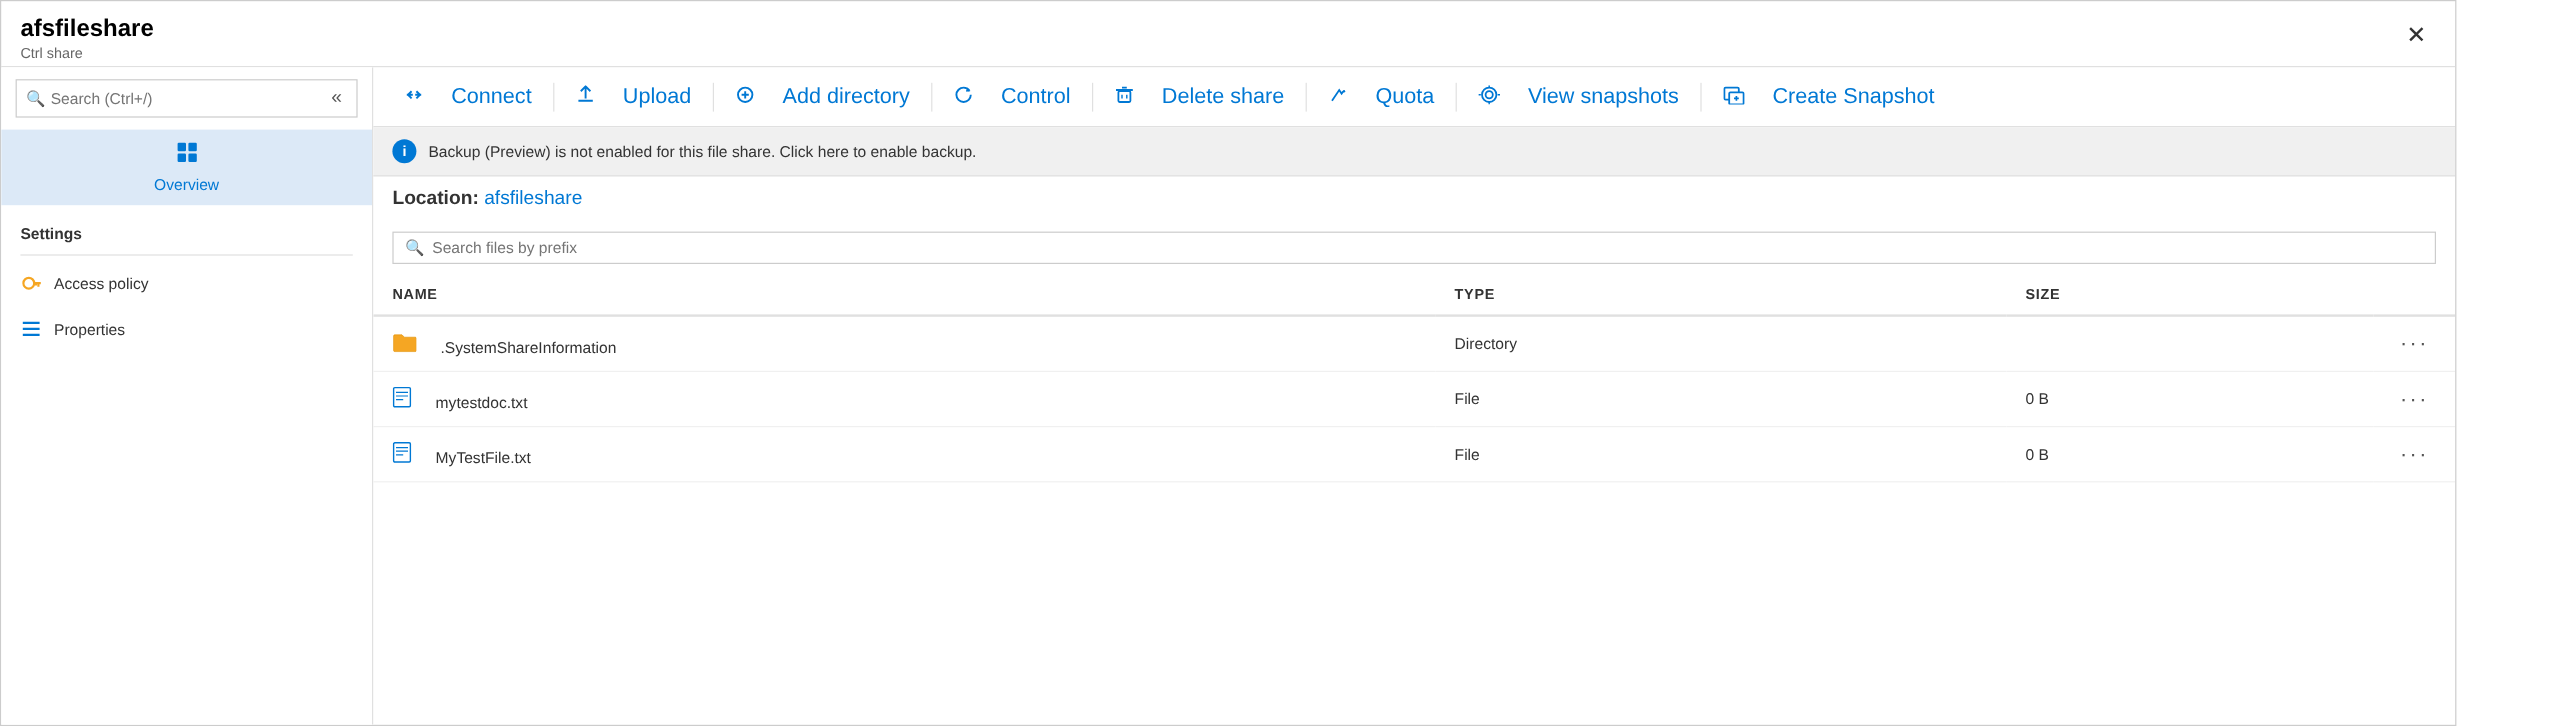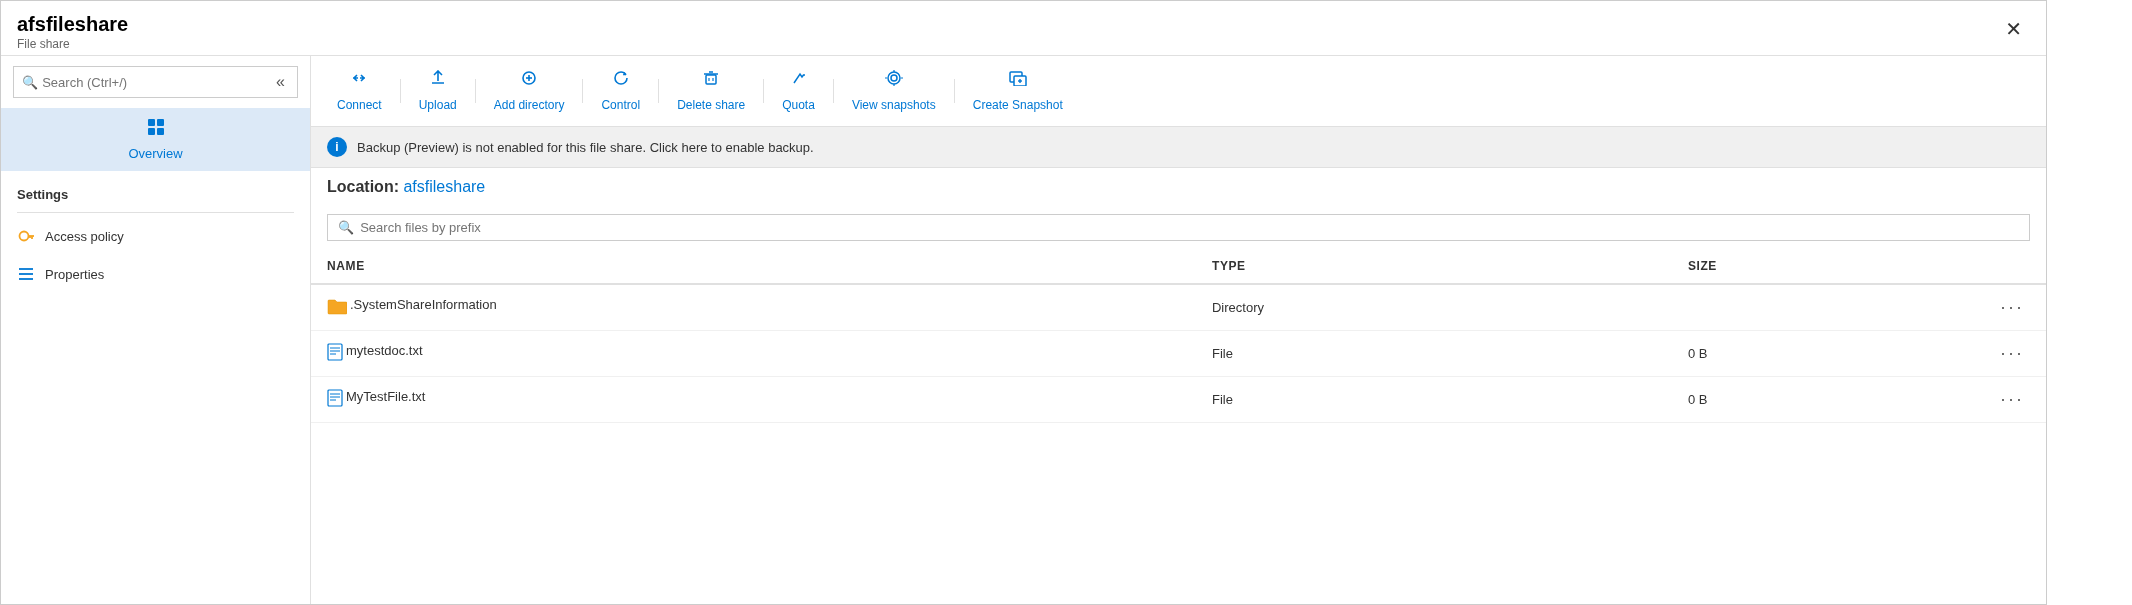--- a/index.html
+++ b/index.html
@@ -14,51 +14,51 @@
     .search-box { margin: 10px 12px; display: flex; align-items: center; border: 1px solid #ccc; padding: 4px 8px; background: #fff; }
     .search-box input { border: none; outline: none; font-size: 13px; color: #701a75; width: 100%; background: transparent; }
     .collapse-btn { margin-left: 8px; cursor: pointer; color: #555; font-size: 16px; padding: 2px 4px; background: none; border: none; }
     .nav-item { display: flex; align-items: center; padding: 10px 16px; cursor: pointer; gap: 10px; font-size: 13px; color: #333; }
     .nav-item.active { background: #dce9f7; color: #0078d4; flex-direction: column; }
     .nav-icon { width: 18px; height: 18px; flex-shrink: 0; display: flex; align-items: center; justify-content: center; }
     .section-header { padding: 16px 16px 6px 16px; font-size: 13px; font-weight: 700; color: #333; }
     .section-divider { height: 1px; background: #e0e0e0; margin: 4px 16px; }
     .content { flex: 1; display: flex; flex-direction: column; overflow: hidden; }
     .toolbar { display: flex; align-items: center; padding: 8px 16px; border-bottom: 1px solid #e0e0e0; gap: 4px; flex-shrink: 0; }
-    .toolbar-btn { display: flex; align-items: center; gap: 9px; padding: 6px 10px; border: none; background: none; cursor: pointer; font-size: 12px; color: #0078d4; font-family: 'Segoe UI', Arial, sans-serif; flex-direction: column; }
+    .toolbar-btn { display: flex; align-items: center; gap: 23px; padding: 6px 10px; border: none; background: none; cursor: pointer; font-size: 18px; color: #0078d4; font-family: 'Segoe UI', Arial, sans-serif; }
     .toolbar-btn .btn-icon { font-size: 15px; color: #0078d4; }
     .toolbar-separator { width: 1px; height: 24px; background: #e0e0e0; margin: 0 4px; }
     .info-banner { background: #f0f0f0; border-bottom: 1px solid #e0e0e0; padding: 10px 16px; display: flex; align-items: center; gap: 10px; font-size: 13px; flex-shrink: 0; }
     .info-icon-circle { width: 20px; height: 20px; border-radius: 50%; background: #0078d4; color: #fff; display: flex; align-items: center; justify-content: center; font-size: 12px; font-weight: 700; flex-shrink: 0; }
     .location-bar { padding: 10px 16px; font-size: 16px; flex-shrink: 0; }
     .location-link { color: #0078d4; text-decoration: none; cursor: pointer; }
     .file-search { margin: 8px 16px; display: flex; align-items: center; border: 1px solid #ccc; padding: 5px 10px; background: #fff; }
     .file-search input { border: none; outline: none; font-size: 13px; color: #999; width: 100%; background: transparent; }
     .table-container { flex: 1; overflow-y: auto; }
     .file-table { width: 100%; border-collapse: collapse; }
     .file-table thead tr { border-bottom: 2px solid #e0e0e0; }
     .file-table th { padding: 10px 16px; text-align: left; font-size: 12px; font-weight: 700; color: #333; letter-spacing: 0.05em; text-transform: uppercase; }
     .file-table th.col-name { width: 52%; }
     .file-table th.col-type { width: 28%; }
     .file-table th.col-size { width: 18%; }
     .file-table tbody tr { border-bottom: 1px solid #f0f0f0; }
     .file-table td { padding: 10px 16px; font-size: 13px; vertical-align: middle; }
-    .file-name-cell { display: flex; align-items: flex-start; gap: 3px; }
+    .file-name-cell { display: flex; align-items: flex-end; gap: 20px; }
     .more-btn { background: none; border: none; cursor: pointer; font-size: 18px; color: #555; padding: 2px 6px; letter-spacing: 2px; }
     .td-more { text-align: right; }
   </style>
 </head>
 <body>
 
 <div class="app-window">
 
   <div class="title-bar">
     <div class="title-bar-left">
       <h1>afsfileshare</h1>
-      <span>File share</span>
+      <span>Ctrl share</span>
     </div>
     <button class="close-btn">✕</button>
   </div>
 
   <div class="main-layout">
 
     <div class="sidebar">
 
       <div class="search-box">
         <span style="color:#999;margin-right:4px;">🔍</span>

